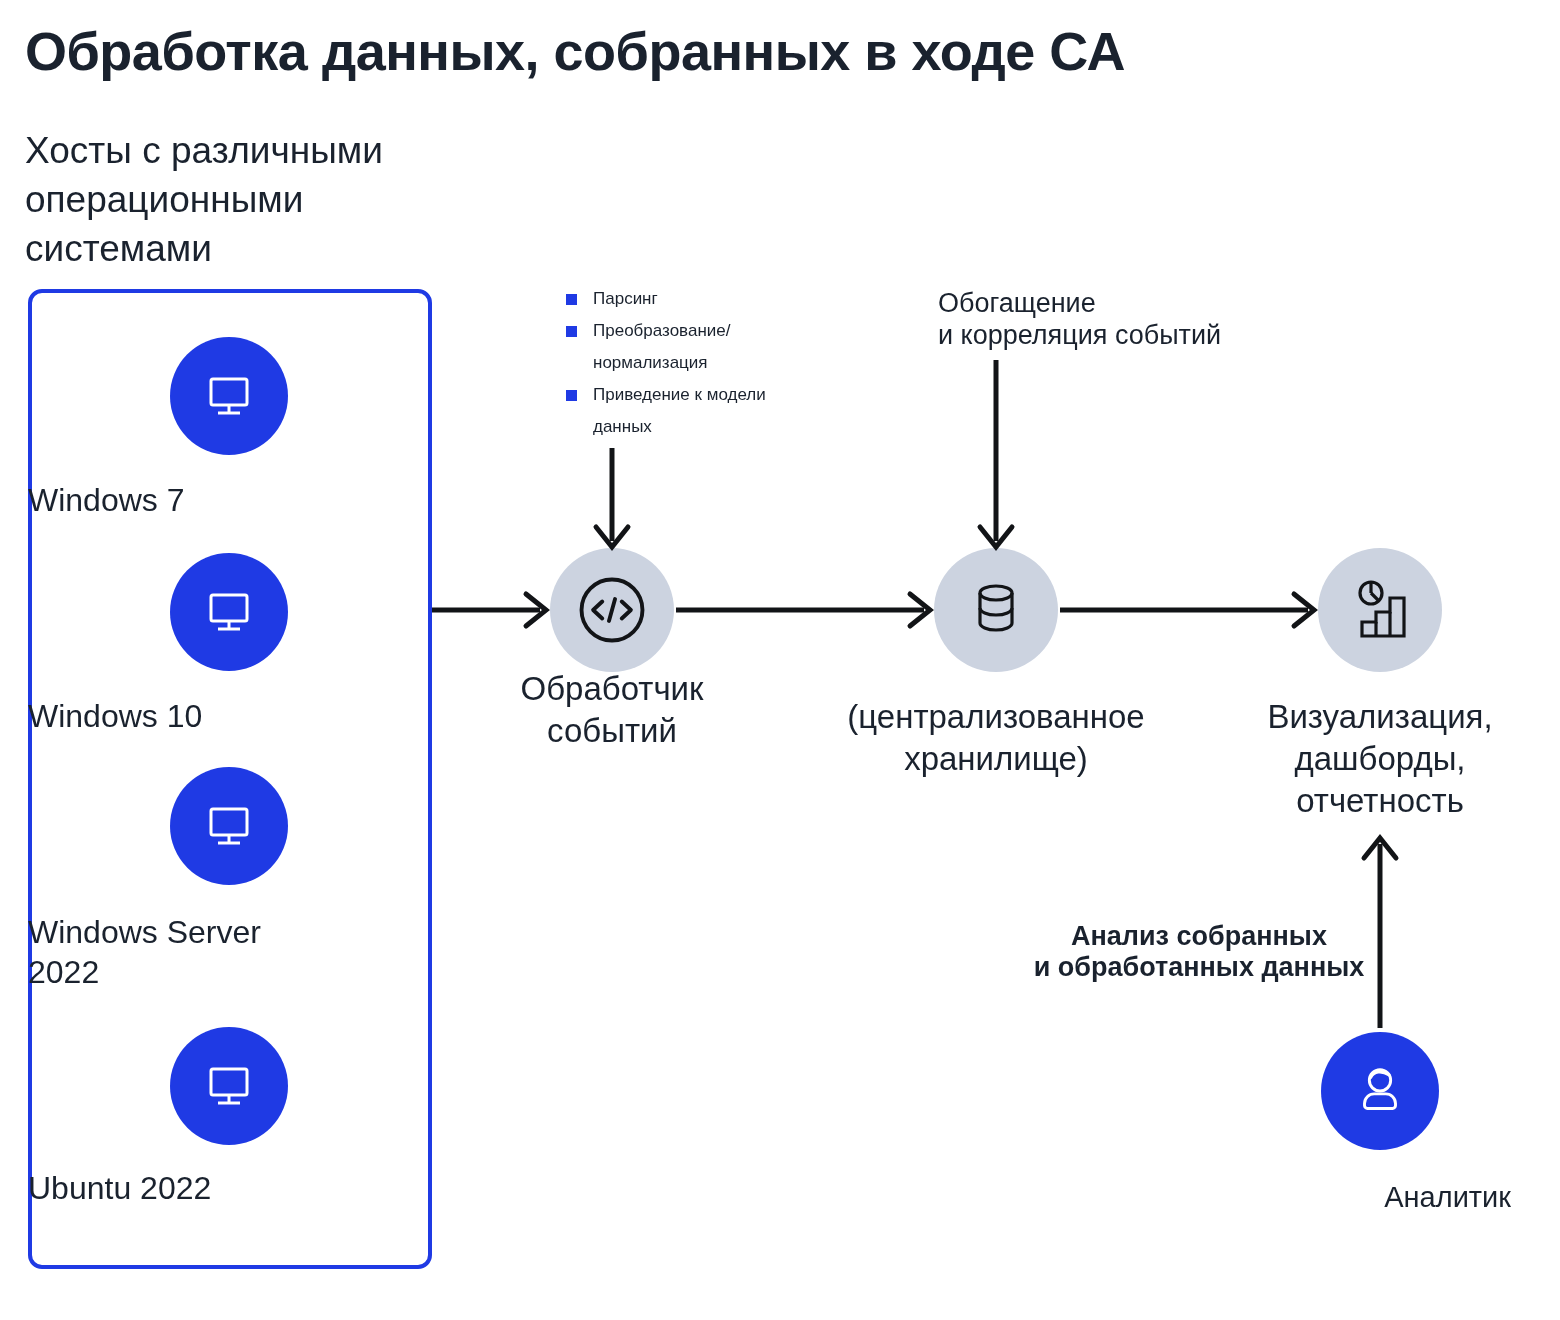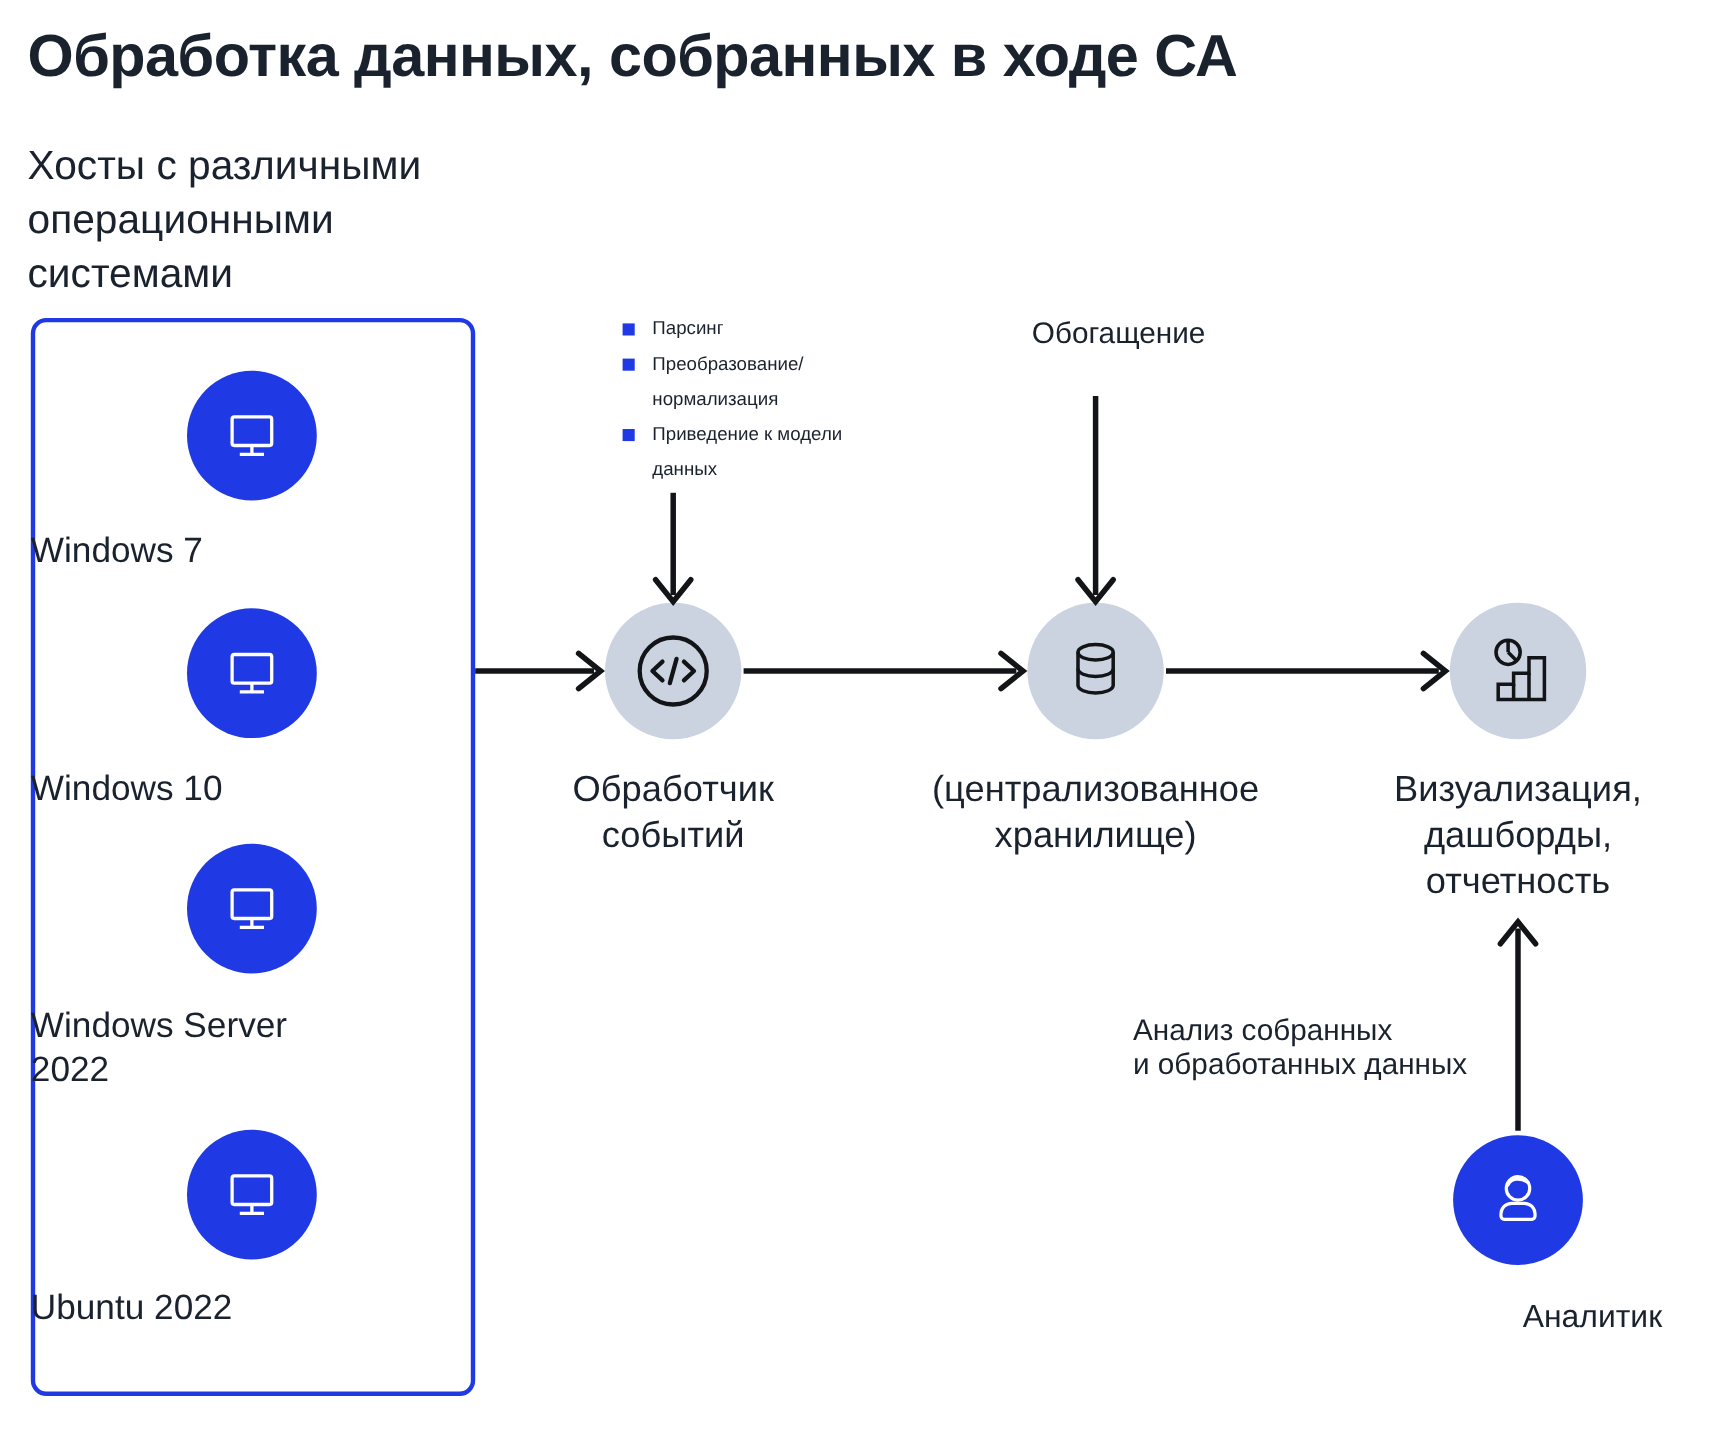--- a/index.html
+++ b/index.html
@@ -49,21 +49,21 @@
   }
   .analyst-label{left:1211px;top:1176px;width:300px;text-align:right;font-size:29px;line-height:42px;}
   .bullets{left:566px;top:283px;width:300px;}
   .bullet-row{display:flex;align-items:flex-start;gap:16px;}
   .bullet-sq{flex:none;width:11px;height:11px;margin-top:11px;background:var(--accent-blue,#1f3ae4);}
   .bullet-text{font-size:17px;line-height:32px;}
   .bullet-text span{display:block;}
   .note{font-size:27px;line-height:32px;}
   .note span{display:block;}
   .note-datalake{left:938px;top:287px;width:330px;}
-  .note-analyst{left:1030px;top:921px;width:338px;text-align:left;line-height:31px;}
+  .note-analyst{left:1030px;top:921px;width:338px;text-align:center;line-height:31px;font-weight:bold;}
   .arrow-layer{left:0;top:0;pointer-events:none;}
   .flow-stroke{stroke:var(--arrow-black,#121417);fill:none;}
   .icon-dark{stroke:var(--arrow-black,#121417);fill:none;}
   .icon-light{stroke:#ffffff;fill:none;}
 </style>
 </head>
 <body>
 
 <div class="canvas">
 
@@ -152,38 +152,39 @@
       <span class="bullet-sq"></span>
       <div class="bullet-text">
         <span>Приведение к модели</span>
         <span>данных</span>
       </div>
     </div>
   </div>
 
   <div class="abs note note-datalake">
     <span>Обогащение</span>
+    <span>и корреляция событий</span>
   </div>
 
   <div class="abs note note-analyst">
     <span>Анализ собранных</span>
     <span>и обработанных данных</span>
   </div>
 
   <div class="abs" style="left:550px;top:548px">
     <div class="node-circle">
       <svg width="78" height="78" viewBox="0 0 64 64">
         <circle class="icon-dark" cx="32" cy="32" r="25" stroke-width="3.2"></circle>
         <path class="icon-dark" d="M24 25 L16.5 32 L24 39" stroke-width="3.2" stroke-linecap="round" stroke-linejoin="round"></path>
         <path class="icon-dark" d="M40 25 L47.5 32 L40 39" stroke-width="3.2" stroke-linecap="round" stroke-linejoin="round"></path>
         <line class="icon-dark" x1="34.5" y1="23" x2="29.5" y2="41" stroke-width="3.2" stroke-linecap="round"></line>
       </svg>
     </div>
   </div>
-  <div class="abs node-label" style="left:462px;top:696px;width:300px">
+  <div class="abs node-label" style="left:462px;top:668px;width:300px">
     <span>Обработчик</span>
     <span>событий</span>
     <span></span>
   </div>
 
   <div class="abs" style="left:934px;top:548px">
     <div class="node-circle">
       <svg width="64" height="64" viewBox="0 0 64 64">
         <ellipse class="icon-dark" cx="32" cy="15" rx="16" ry="7" stroke-width="3.2"></ellipse>
         <path class="icon-dark" d="M16 15 V45 a16 7 0 0 0 32 0 V15" stroke-width="3.2"></path>

